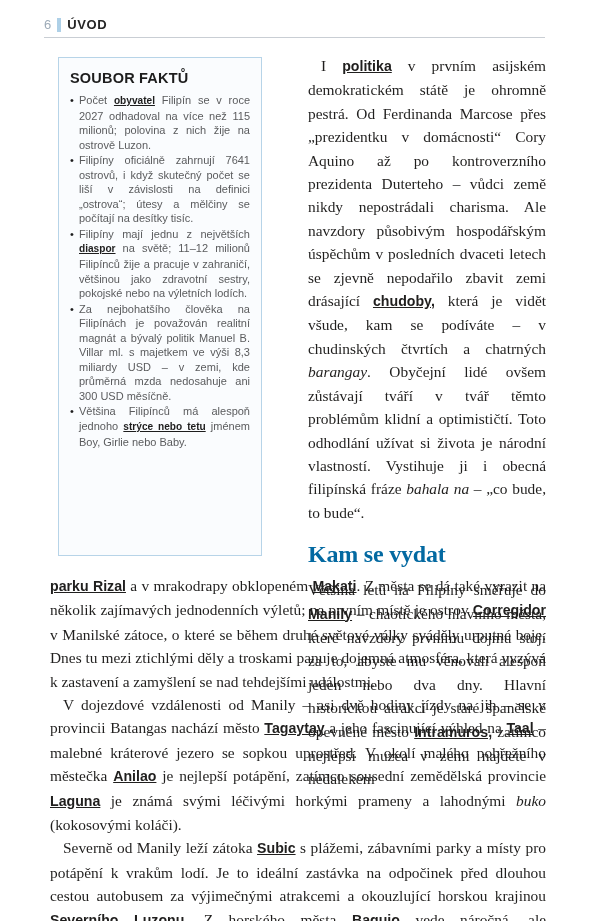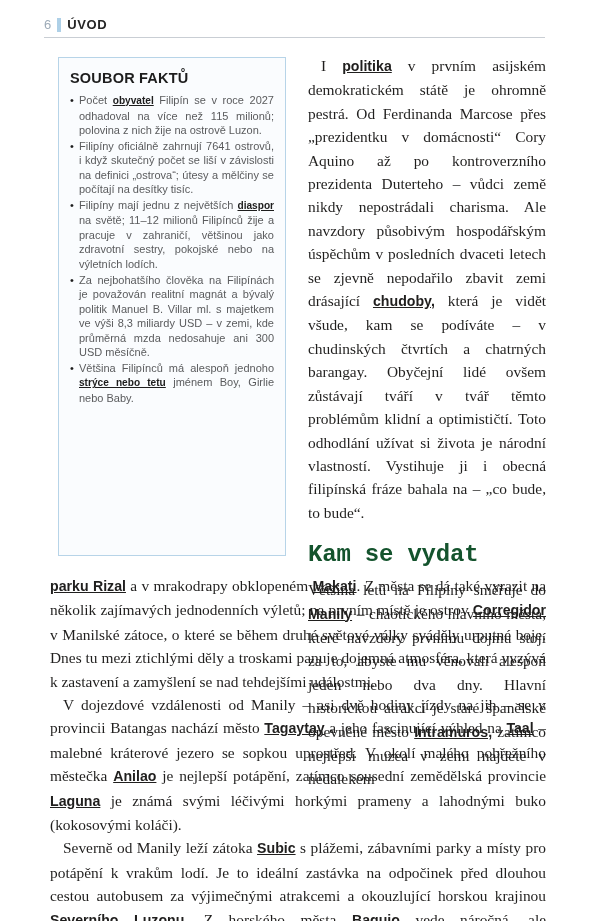--- a/index.html
+++ b/index.html
@@ -16,21 +16,21 @@
     display:flex; align-items:center; gap:6px;
     padding-bottom:5px;
     border-bottom:1px solid #c9ced4;
     font-family:"Liberation Sans", sans-serif;
   }
   .page-num { color:#9dabb8; font-size:13px; }
   .header-bar { width:4px; height:14px; background:#aed0e7; }
   .section-title { font-size:13px; font-weight:bold; color:#262626; letter-spacing:.6px; }
   
   .fact-box {
-    position:absolute; left:58px; top:57px; width:228px; height:499px;
+    position:absolute; left:58px; top:57px; width:204px; height:499px;
     background:#fafcfe; border:1px solid #b7d4e8;
     padding:12px 11px 10px 11px; overflow:hidden;
     font-family:"Liberation Sans", sans-serif;
   }
   .fact-box-title {
     font-size:14.5px; font-weight:bold; color:#1d1d1d;
     letter-spacing:.2px; margin-bottom:7px;
   }
   .fact-list { list-style:none; }
   .fact-list li {
@@ -47,24 +47,24 @@
     position:absolute; left:308px; top:54px; width:238px;
   }
   .body-text {
     font-size:15.4px; line-height:23.4px; text-align:justify; color:#201f1e;
   }
   .indent { text-indent:13px; }
   .rt-b {
     font-family:"Liberation Sans", sans-serif;
     font-weight:bold; font-size:0.92em;text-decoration:underline;
   }
-  .rt-i { }
+  .rt-i { font-style:italic; }
   .section-heading {
-    font-family:Liberation Mono, monospace;
-    font-size:24px; font-weight:bold; color:#14532d;
+    font-family:Liberation Serif, serif;
+    font-size:24px; font-weight:bold; color:#0369a1;
     margin:17px 0 10px 0; letter-spacing:-.2px;
   }
   
   .full-width {
     position:absolute; left:50px; top:574px; width:496px;
   }
 </style>
 </head>
 <body>
 

